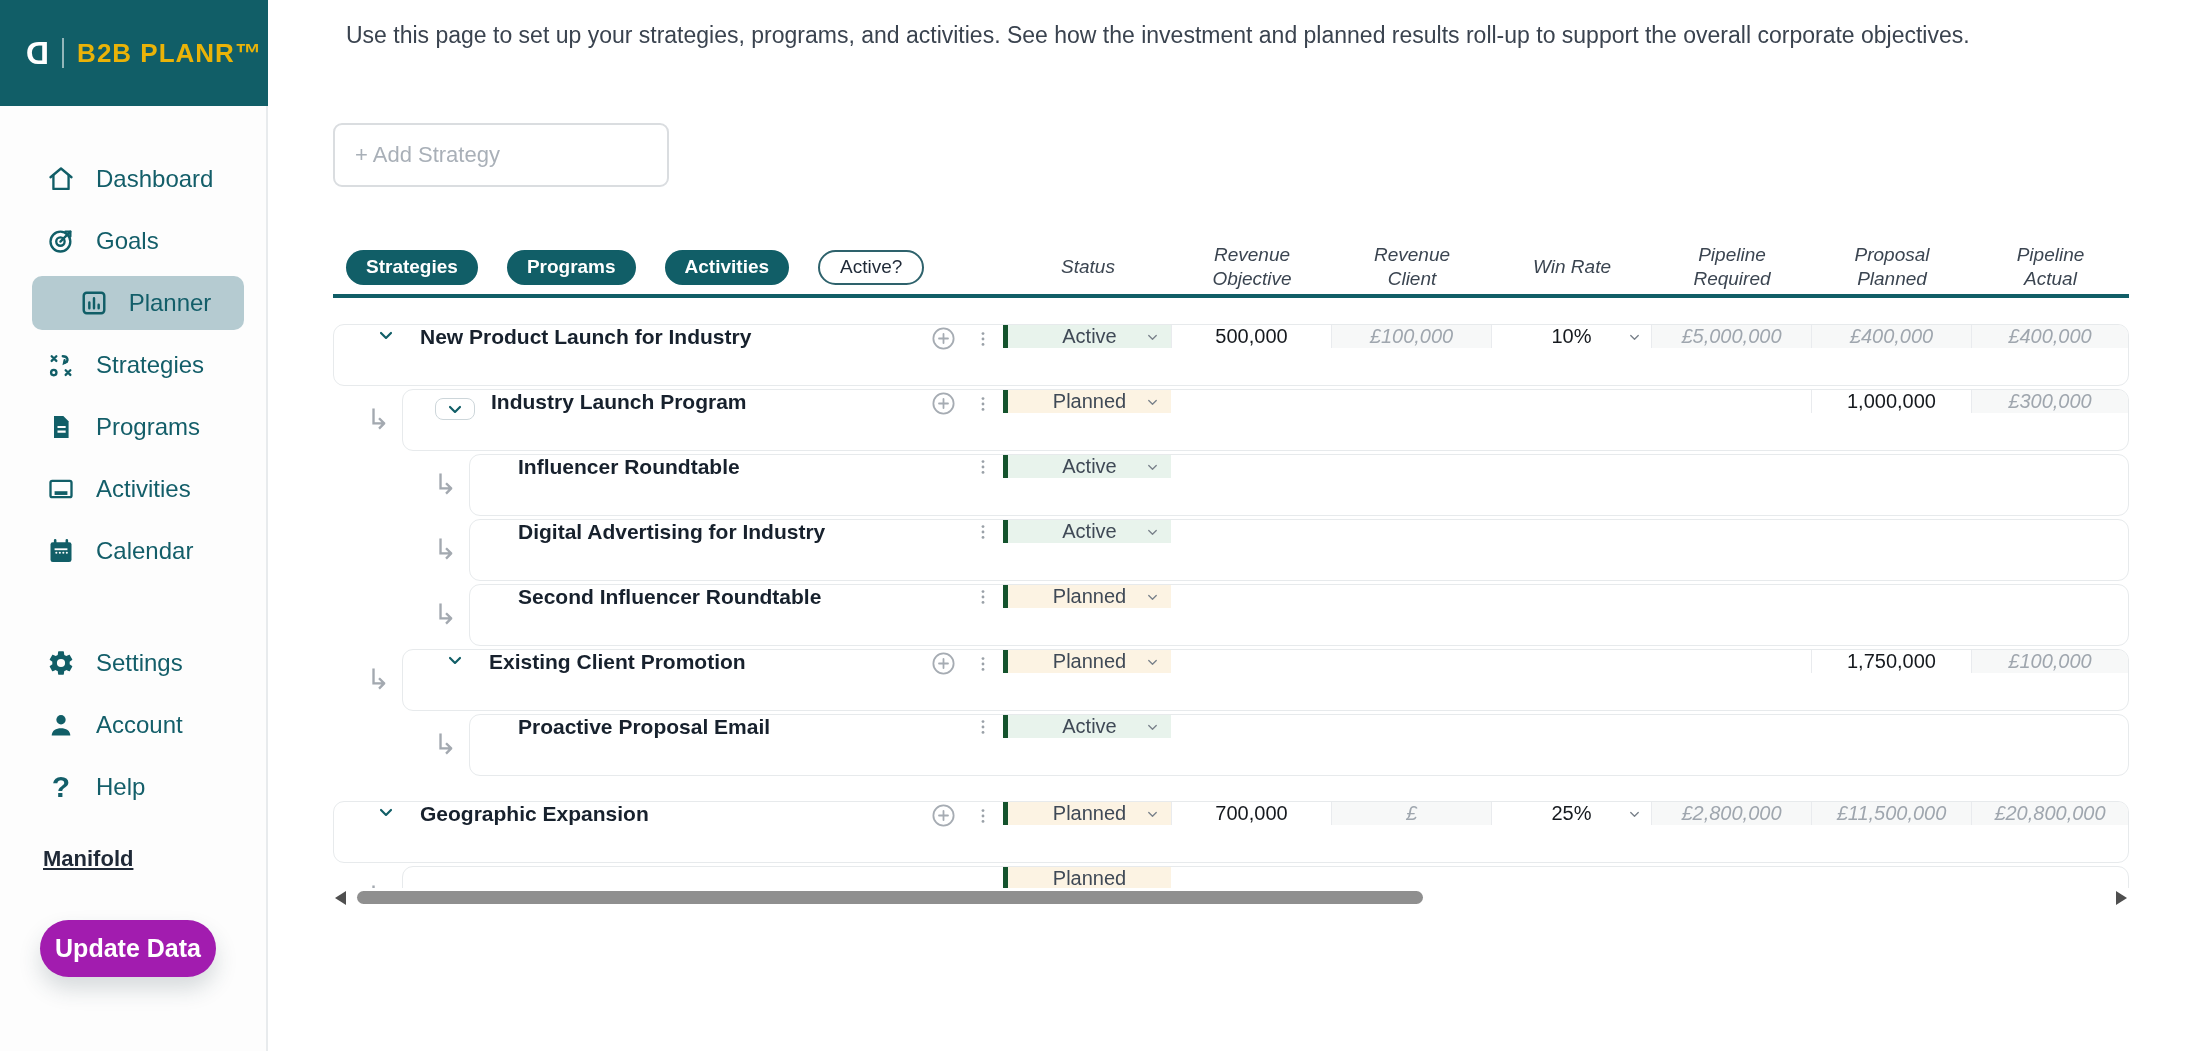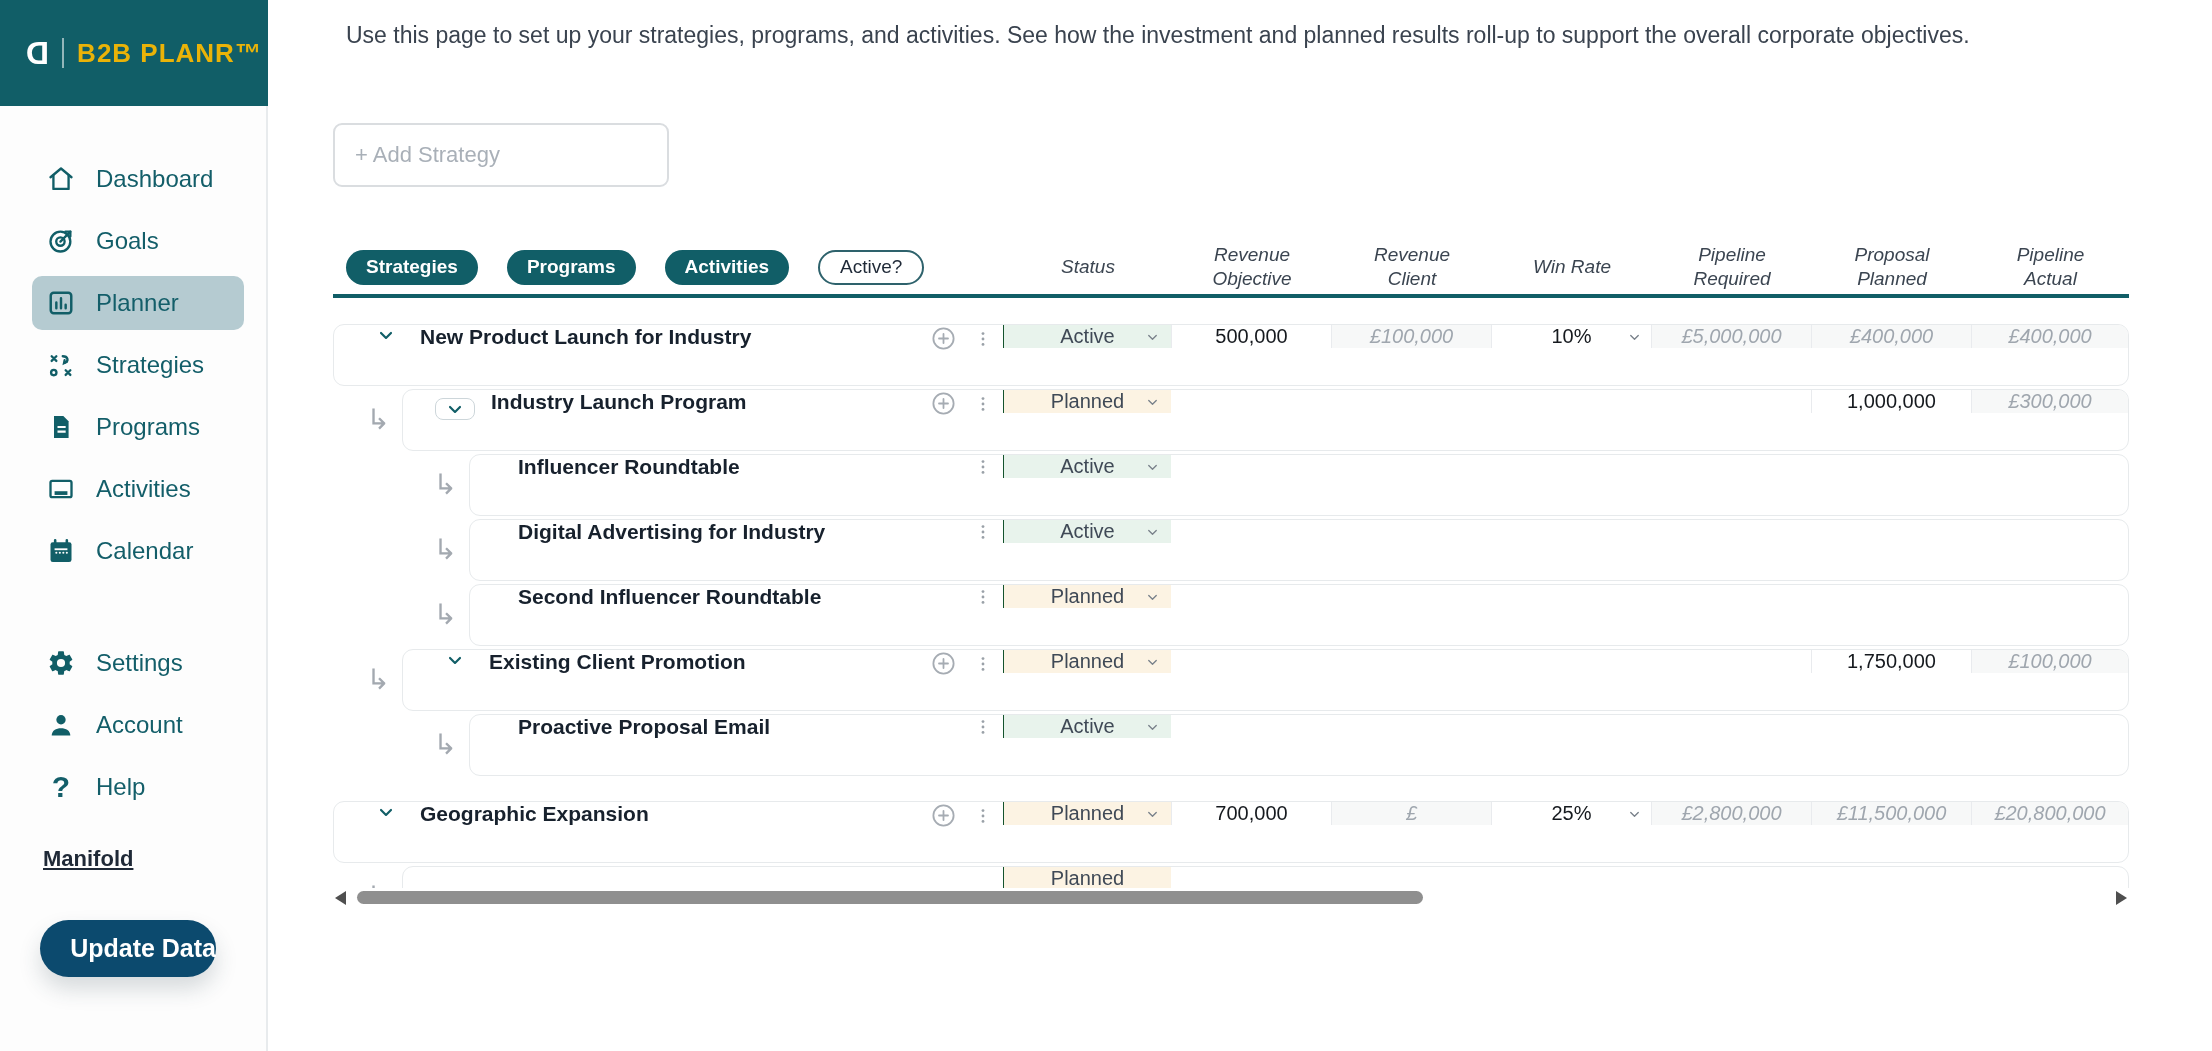--- a/index.html
+++ b/index.html
@@ -14,31 +14,31 @@
                 align-items:center; padding-left:26px; gap:13px; }
   .logo-mark { color:#fff; font-size:32px; font-weight:bold; transform:scaleX(-1);
                display:inline-block; line-height:1; }
   .logo-divider { width:2px; height:30px; background:rgba(255,255,255,.55); }
   .logo-name { color:#eab308; font-size:26px; font-weight:bold; letter-spacing:1px;text-align:center; }
 
   .nav { margin-top:46px; }
   .nav-item { height:54px; display:flex; align-items:center; gap:20px;
               padding-left:14px; margin:0 22px 8px 32px; border-radius:10px;
               color:#135E69; font-size:24px; font-weight:500; cursor:pointer; }
-  .nav-item.selected { background:#B5CBD1; }
+  .nav-item.selected { background:#B5CBD1;justify-content:center; }
   .nav-icon { width:30px; height:30px; display:flex; align-items:center; justify-content:center; flex:0 0 30px; }
   .nav-spacer { height:50px; }
   .help-q { font-size:30px; font-weight:bold; color:#135E69; }
 
   .manifold { display:inline-block; margin:24px 0 8px 43px; font-size:22px; font-weight:bold;
               color:#1f2937; text-decoration:underline; cursor:pointer; }
   .update-btn { display:block; margin:40px 0 8px 40px; width:176px; height:57px;
-                background:#0c4a6e; color:#fff; font-size:25px; font-weight:bold;
+                background:#a21caf; color:#fff; font-size:25px; font-weight:bold;
                 border:none; border-radius:30px; cursor:pointer;
-                box-shadow:0 12px 22px rgba(40,60,70,.18); font-family:inherit;text-align:right; }
+                box-shadow:0 12px 22px rgba(40,60,70,.18); font-family:inherit; }
 
   
   .main { position:absolute; left:268px; top:0; width:1944px; height:1051px; }
   .page-desc { position:absolute; left:78px; top:22px; width:1810px;
                font-size:23px; color:#3A434F; }
   .add-strategy { position:absolute; left:65px; top:123px; width:336px; height:64px;
                   border:2px solid #dadde0; border-radius:9px; padding:0 20px;
                   font-size:22px; color:#333; font-family:inherit; }
   .add-strategy::placeholder { color:#A9B0B8; }
 
@@ -66,21 +66,21 @@
   .bar { width:6px; flex:0 0 6px; }
   .bar.strategy, .bar.program { background:#115E67; }
   .bar.activity { background:#CFDFE4; }
   .toggle { width:44px; display:flex; align-items:center; justify-content:center; cursor:pointer; }
   .toggle.boxed { width:40px; margin:8px 4px 8px 2px; border:1px solid #CDD6DA; border-radius:8px; }
   .rname { flex:1; display:flex; align-items:center; font-size:21px; font-weight:bold;
            color:#17212D; padding-left:12px; white-space:nowrap; overflow:hidden; }
   .row-icons { display:flex; align-items:center; gap:16px; padding-right:10px; }
   .icon-btn { background:none; border:none; cursor:pointer; display:flex; align-items:center; padding:0; }
   .status-cell { width:168px; flex:0 0 168px; display:flex; align-items:center; justify-content:center;
-                 position:relative; font-size:20px; color:#3F4956; border-left:1px solid #14532d;
+                 position:relative; font-size:20px; color:#3F4956; border-left:5px solid #14532d;
                  cursor:pointer; }
   .status-cell .chev { position:absolute; right:11px; top:50%; transform:translateY(-50%); display:flex; }
   .cell { display:flex; align-items:center; justify-content:center; font-size:20px;
           border-left:1px solid #E9EBEE; position:relative; }
   .cell.input  { background:#fff; color:#15191E; }
   .cell.select { background:#fff; color:#15191E; cursor:pointer; }
   .cell.select .chev { position:absolute; right:9px; top:50%; transform:translateY(-50%); display:flex; }
   .cell.computed { background:#F7F8F8; color:#9FA6AE; font-style:italic; }
   .cell.emptyspan { background:#fff; border-left:none; }
   .hscroll { position:absolute; left:65px; top:889px; width:1796px; height:18px; }

